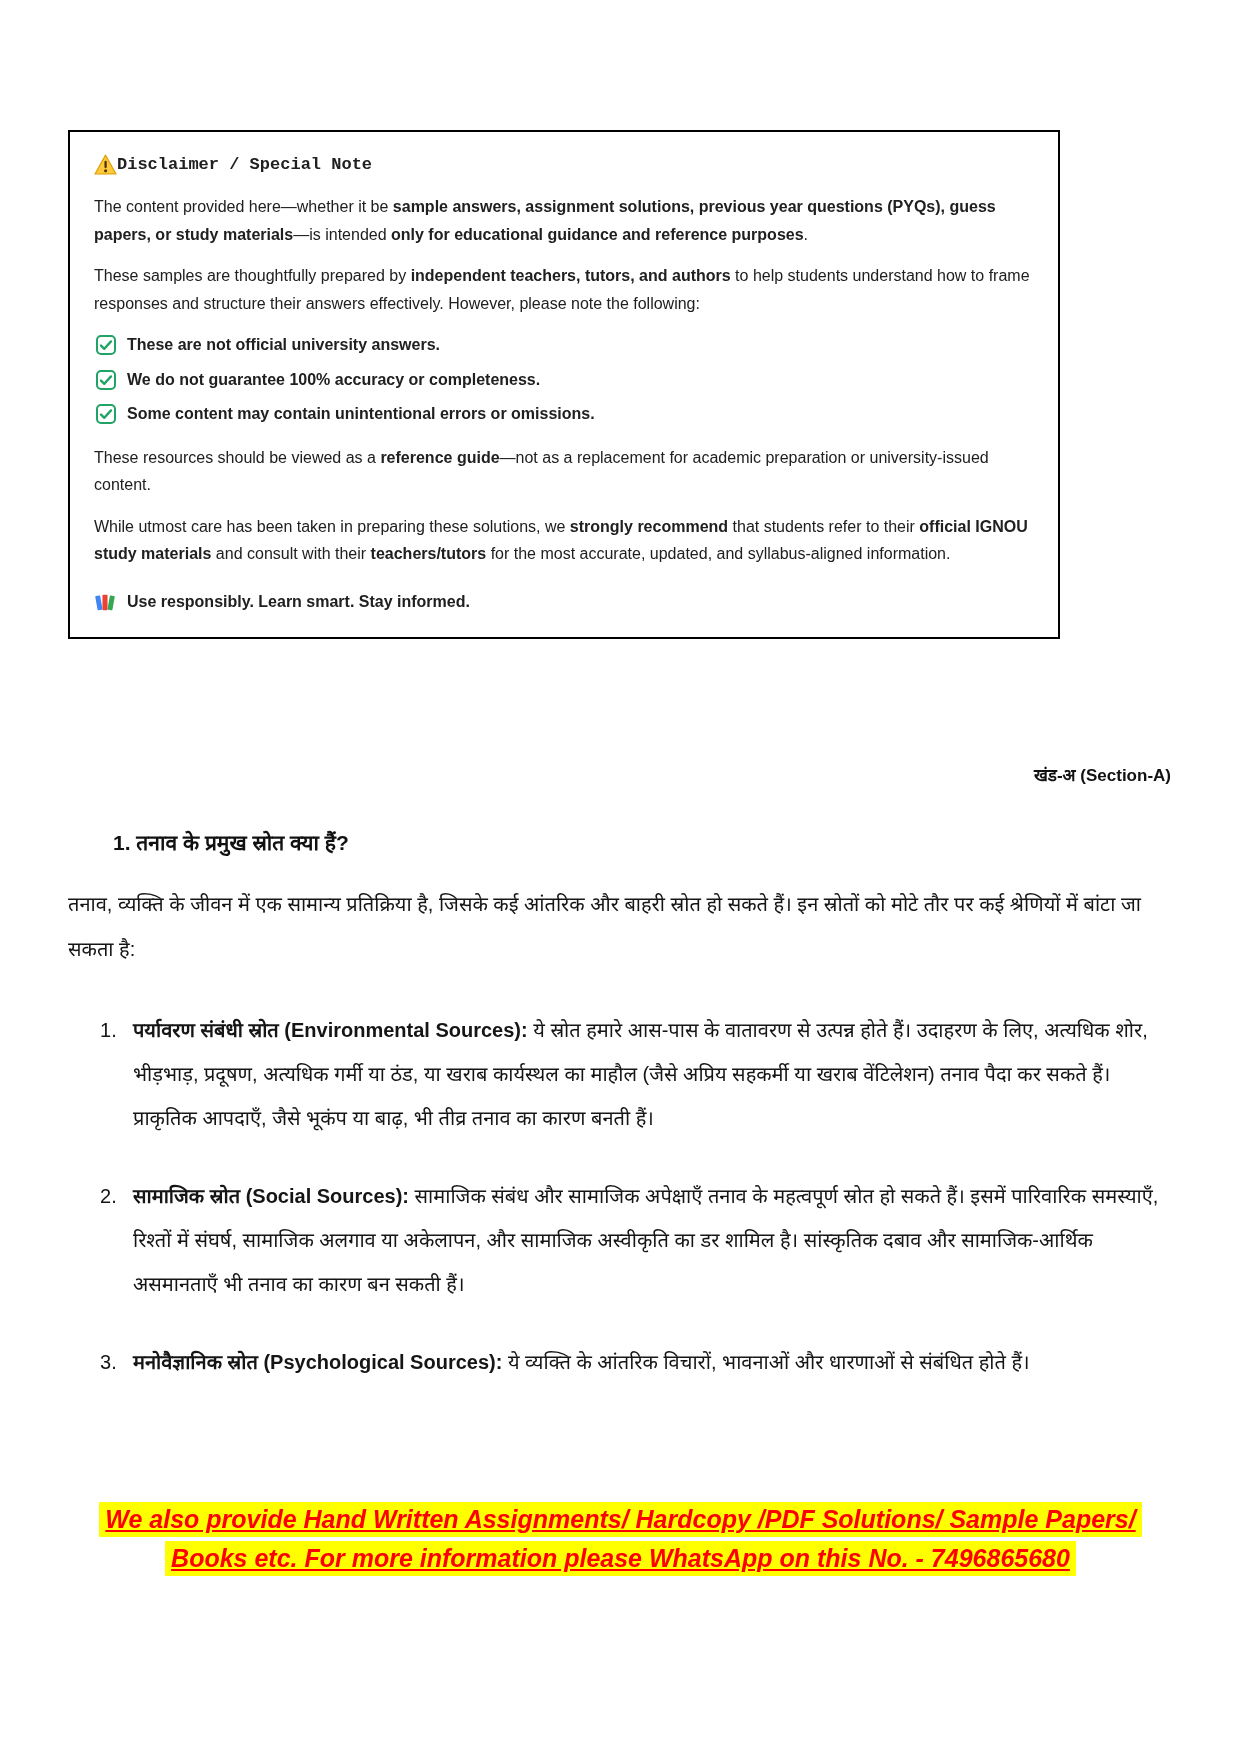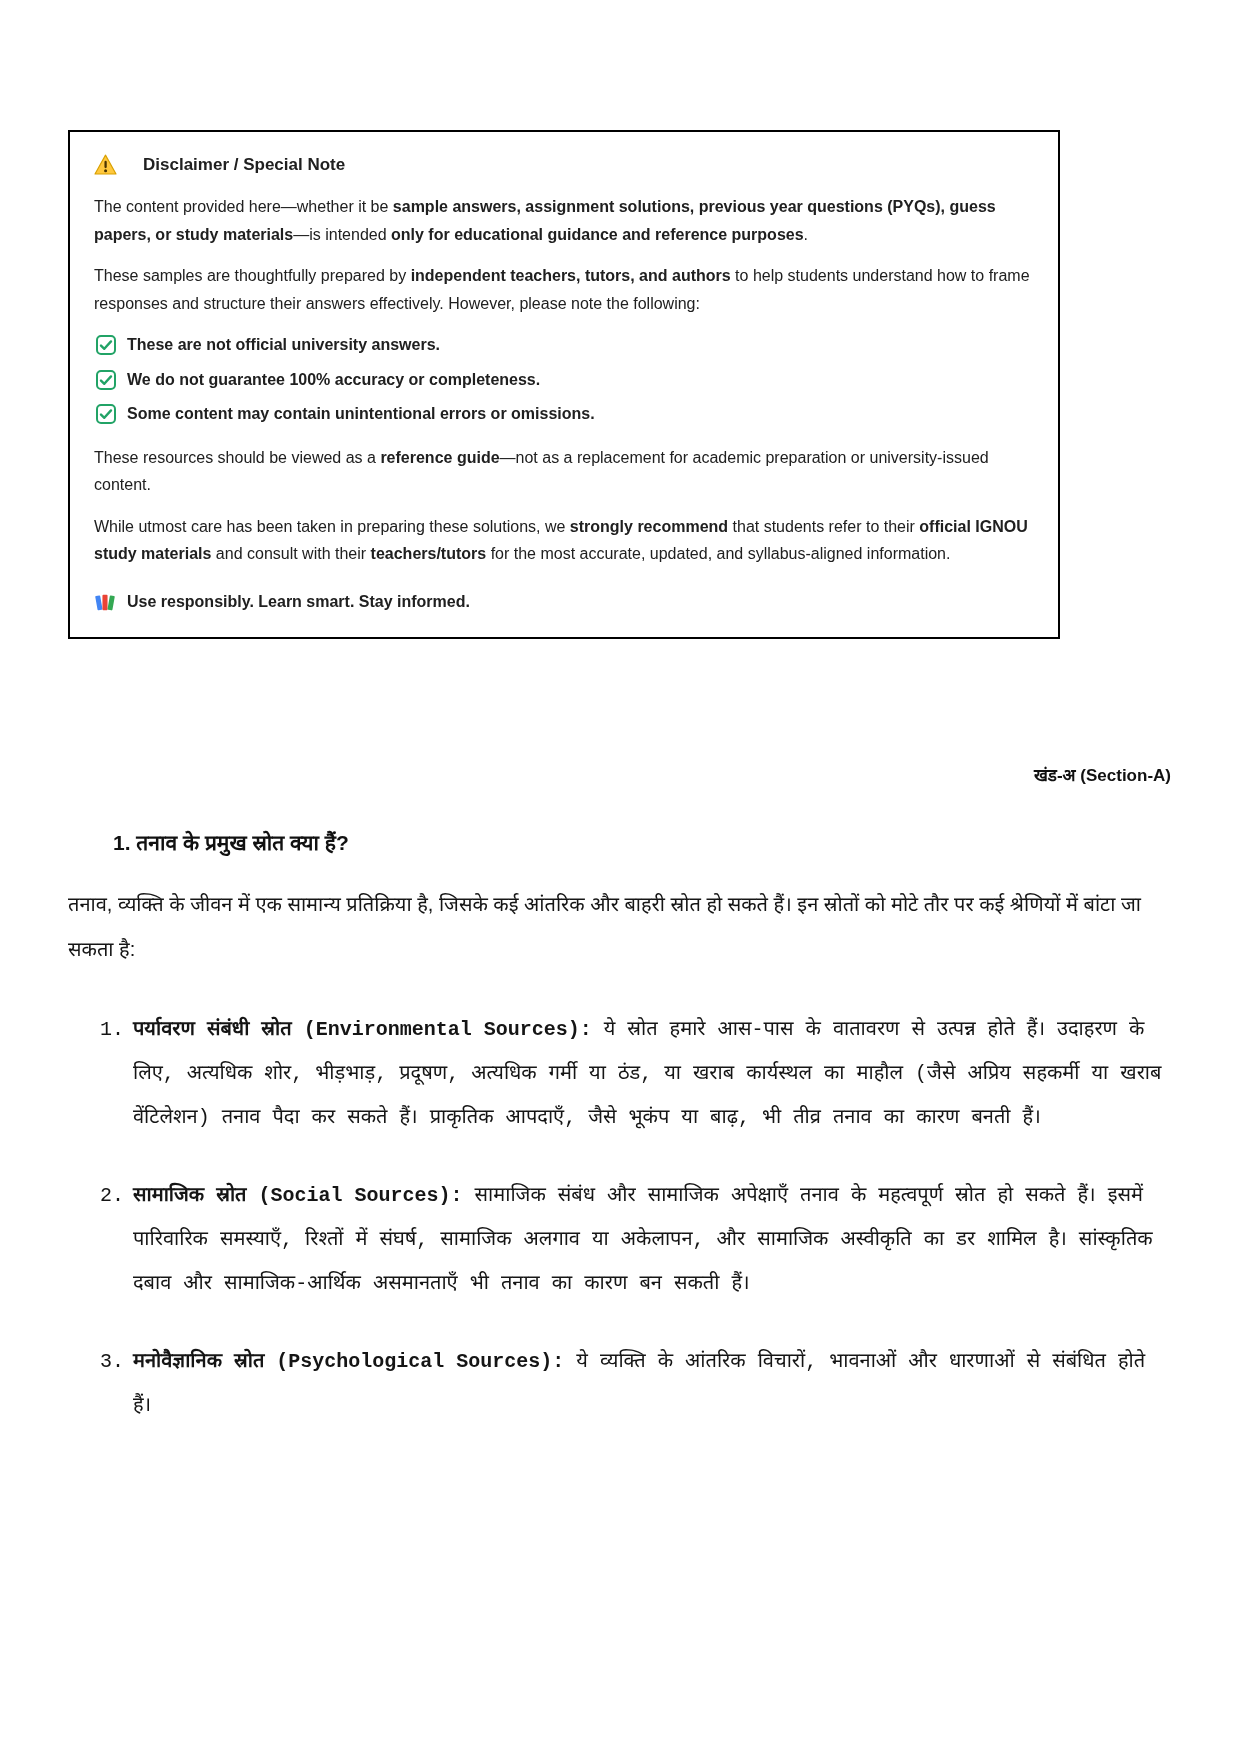--- a/index.html
+++ b/index.html
@@ -20,24 +20,25 @@
     width: 992px;
     border: 2px solid #000;
     padding: 18px 26px 22px 24px;
     font-size: 16px;
     line-height: 1.72;
     color: #202020;
   }
   .disc-title {
     display: flex;
     align-items: center;
-    gap: 26px;
+    gap: 0;
     font-weight: 700;
     font-size: 17px;
     margin-bottom: 14px;
+    font-family: Liberation Mono, monospace;
   }
   .disclaimer-box p { margin: 0 0 14px 0; }
   .disclaimer-box b { font-weight: 700; }
   .checklist { list-style: none; margin: 2px 0 16px 2px; }
   .checklist li {
     display: flex;
     align-items: center;
     gap: 11px;
     margin-bottom: 7px;
   }
@@ -80,21 +81,20 @@
   }
   .sources-list li {
     counter-increment: src;
     position: relative;
     padding-left: 65px;
     margin-bottom: 34px;
     font-size: 20px;
     line-height: 2.2;
     color: #151515;
     width: 1103px;
-    font-family: Liberation Mono, monospace;
   }
   .sources-list li::before {
     content: counter(src) ".";
     position: absolute;
     left: 32px;
     top: 0;
   }
   .sources-list b { font-weight: 700; }
 
   
@@ -186,14 +186,18 @@
   <div class="question-heading">1. तनाव के प्रमुख स्रोत क्या हैं?</div>
 
   <p class="intro-para">तनाव, व्यक्ति के जीवन में एक सामान्य प्रतिक्रिया है, जिसके कई आंतरिक और बाहरी स्रोत हो सकते हैं। इन स्रोतों को मोटे तौर पर कई श्रेणियों में बांटा जा सकता है:</p>
 
   <ol class="sources-list">
     <li><b>पर्यावरण संबंधी स्रोत (Environmental Sources): </b><span>ये स्रोत हमारे आस-पास के वातावरण से उत्पन्न होते हैं। उदाहरण के लिए, अत्यधिक शोर, भीड़भाड़, प्रदूषण, अत्यधिक गर्मी या ठंड, या खराब कार्यस्थल का माहौल (जैसे अप्रिय सहकर्मी या खराब वेंटिलेशन) तनाव पैदा कर सकते हैं। प्राकृतिक आपदाएँ, जैसे भूकंप या बाढ़, भी तीव्र तनाव का कारण बनती हैं।</span></li>
     <li><b>सामाजिक स्रोत (Social Sources): </b><span>सामाजिक संबंध और सामाजिक अपेक्षाएँ तनाव के महत्वपूर्ण स्रोत हो सकते हैं। इसमें पारिवारिक समस्याएँ, रिश्तों में संघर्ष, सामाजिक अलगाव या अकेलापन, और सामाजिक अस्वीकृति का डर शामिल है। सांस्कृतिक दबाव और सामाजिक-आर्थिक असमानताएँ भी तनाव का कारण बन सकती हैं।</span></li>
     <li><b>मनोवैज्ञानिक स्रोत (Psychological Sources): </b><span>ये व्यक्ति के आंतरिक विचारों, भावनाओं और धारणाओं से संबंधित होते हैं।</span></li>
   </ol>
 
+  <div class="footer-note">
+    <span class="hl">We also provide Hand Written Assignments/ Hardcopy /PDF Solutions/ Sample Papers/</span><br>
+    <span class="hl">Books etc. For more information please WhatsApp on this No. - 7496865680</span>
+  </div>
 
 </div>
 
 </body></html>

